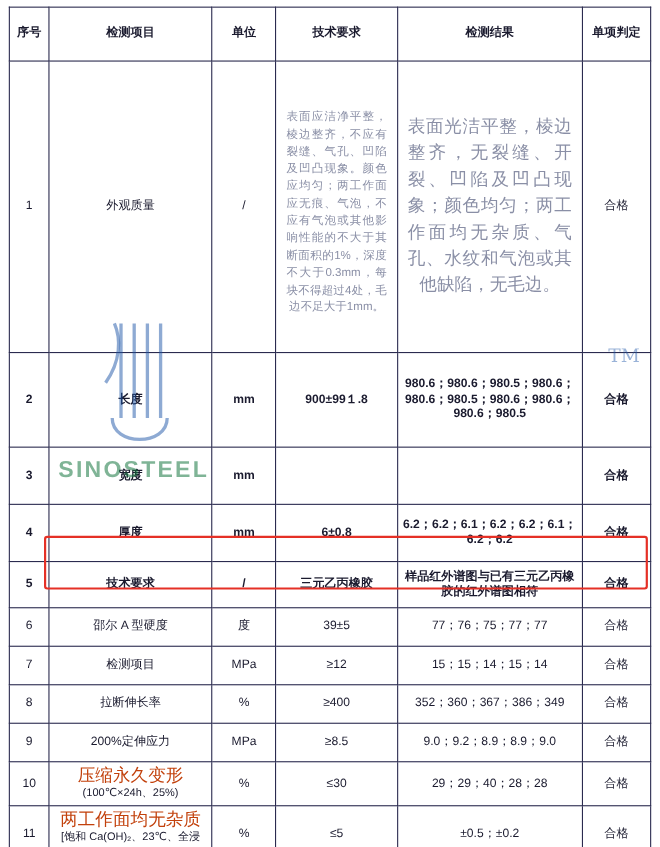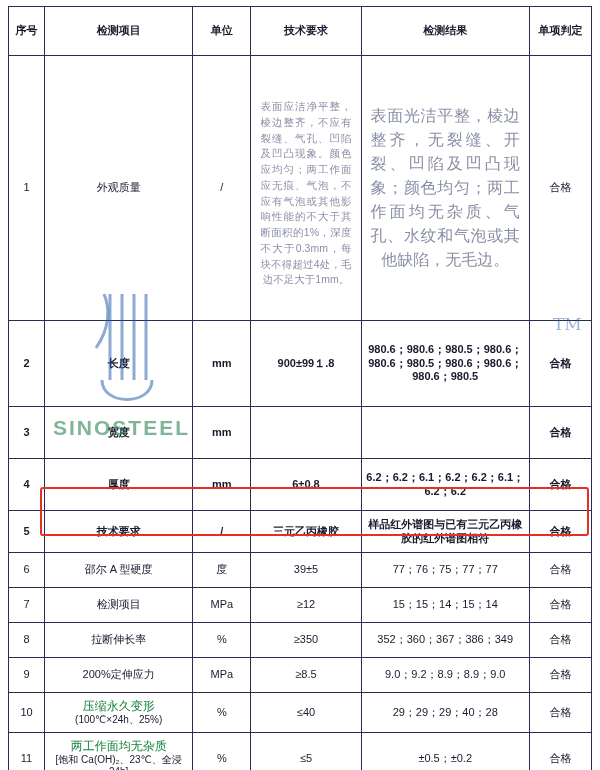--- a/index.html
+++ b/index.html
@@ -62,21 +62,21 @@
   }
   .para-res{
     display:block;
     text-align:justify;
     text-align-last:center;
     padding:0 6px;
     font-size:16px;
     line-height:1.5;
     color:#8a8fa6;
   }
-  .item-label{font-size:12px;color:#15803d;}
+  .item-label{font-size:16px;color:#c2410c;}
   .judge{font-size:11px;color:#4d5268;}
   .multiline{white-space:pre-line;font-family:Liberation Serif, serif;}
   .small-note{font-size:10px;text-align:center;}
   .row-h-mid td{height:30px;}
   .row-h-tall td{height:34px;font-weight:bold;}
 
   
   .highlight-box{
     position:absolute;
     left:40px;
@@ -234,43 +234,43 @@
         <td>MPa</td>
         <td class="req-cell">≥12</td>
         <td class="res-cell">15；15；14；15；14</td>
         <td class="judge">合格</td>
       </tr>
 
       <tr class="row-h-mid">
         <td>8</td>
         <td class="item-label">拉断伸长率</td>
         <td>%</td>
-        <td class="req-cell">≥350</td>
+        <td class="req-cell">≥400</td>
         <td class="res-cell">352；360；367；386；349</td>
         <td class="judge">合格</td>
       </tr>
 
       <tr class="row-h-mid">
         <td>9</td>
         <td class="item-label">200%定伸应力</td>
         <td>MPa</td>
         <td class="req-cell">≥8.5</td>
         <td class="res-cell">9.0；9.2；8.9；8.9；9.0</td>
         <td class="judge">合格</td>
       </tr>
 
       <tr style="height:40px">
         <td>10</td>
         <td>
           <div class="item-label">压缩永久变形</div>
           <div class="small-note">(100℃×24h、25%)</div>
         </td>
         <td>%</td>
-        <td class="req-cell">≤40</td>
-        <td class="res-cell">29；29；29；40；28</td>
+        <td class="req-cell">≤30</td>
+        <td class="res-cell">29；29；40；28；28</td>
         <td class="judge">合格</td>
       </tr>
 
       <tr style="height:52px">
         <td>11</td>
         <td>
           <div class="item-label">两工作面均无杂质</div>
           <div class="small-note">[饱和 Ca(OH)₂、23℃、全浸 24h]</div>
         </td>
         <td>%</td>

